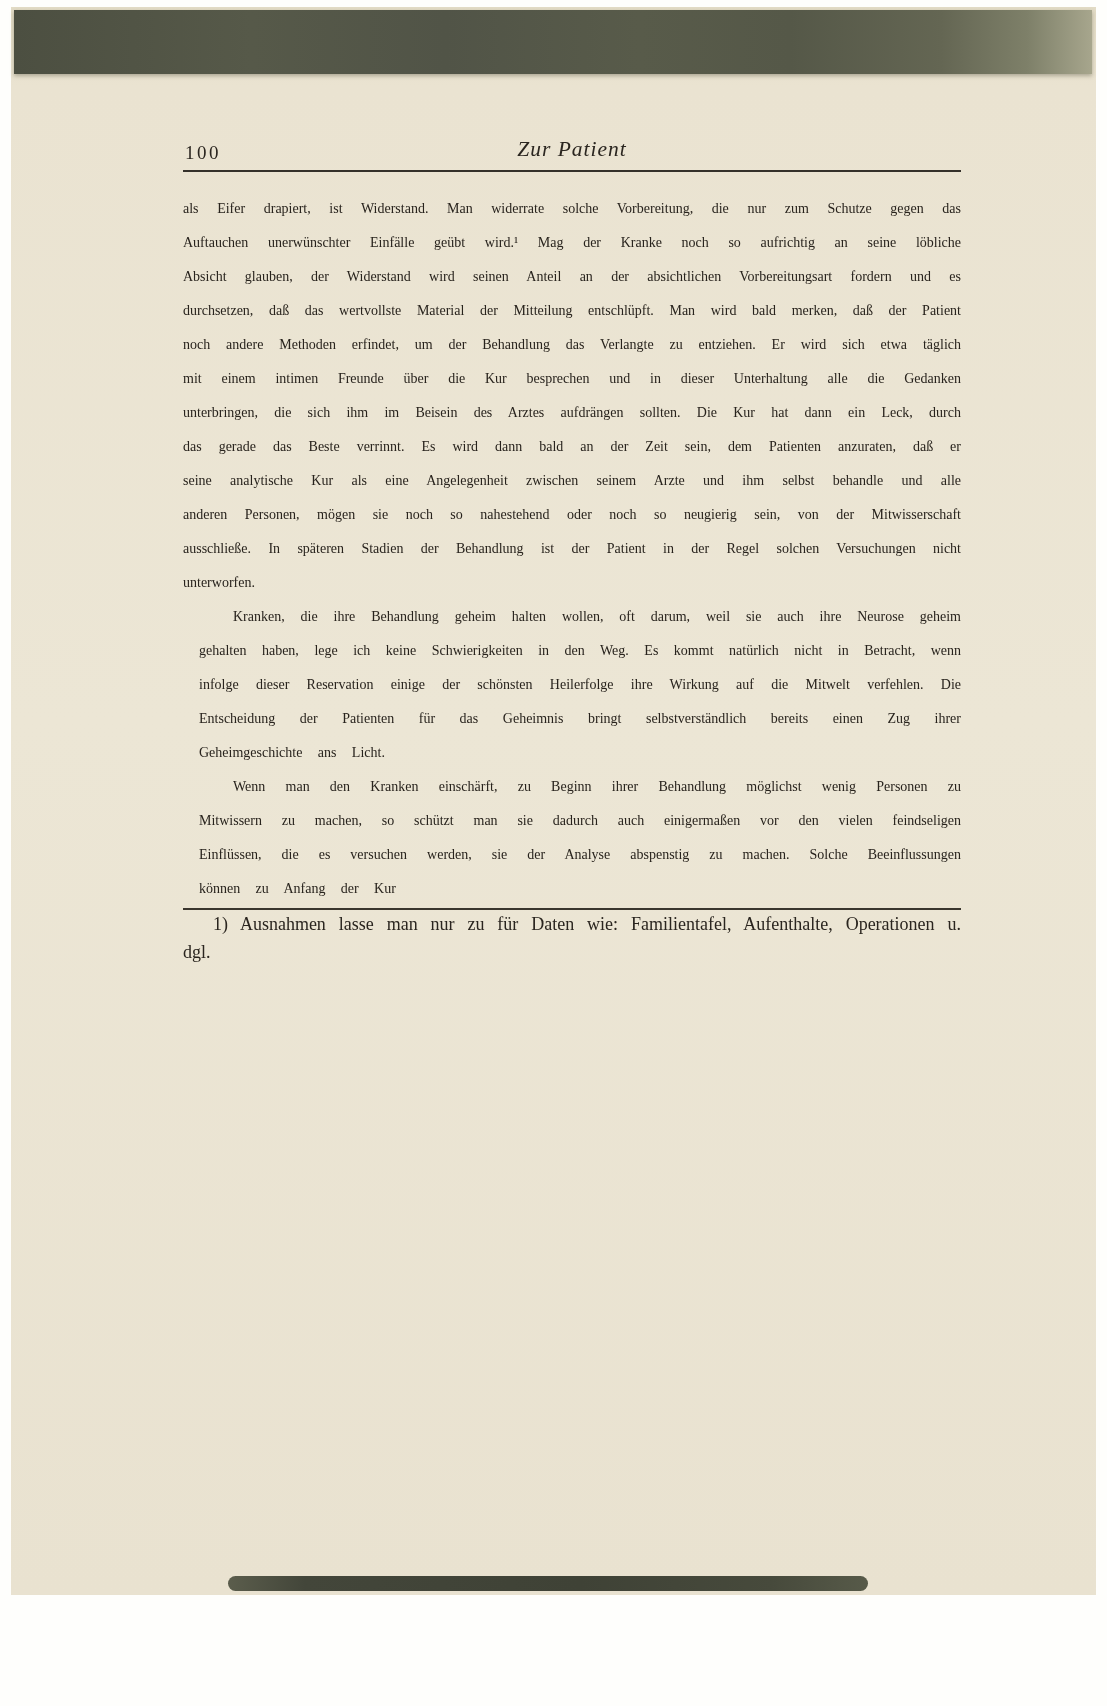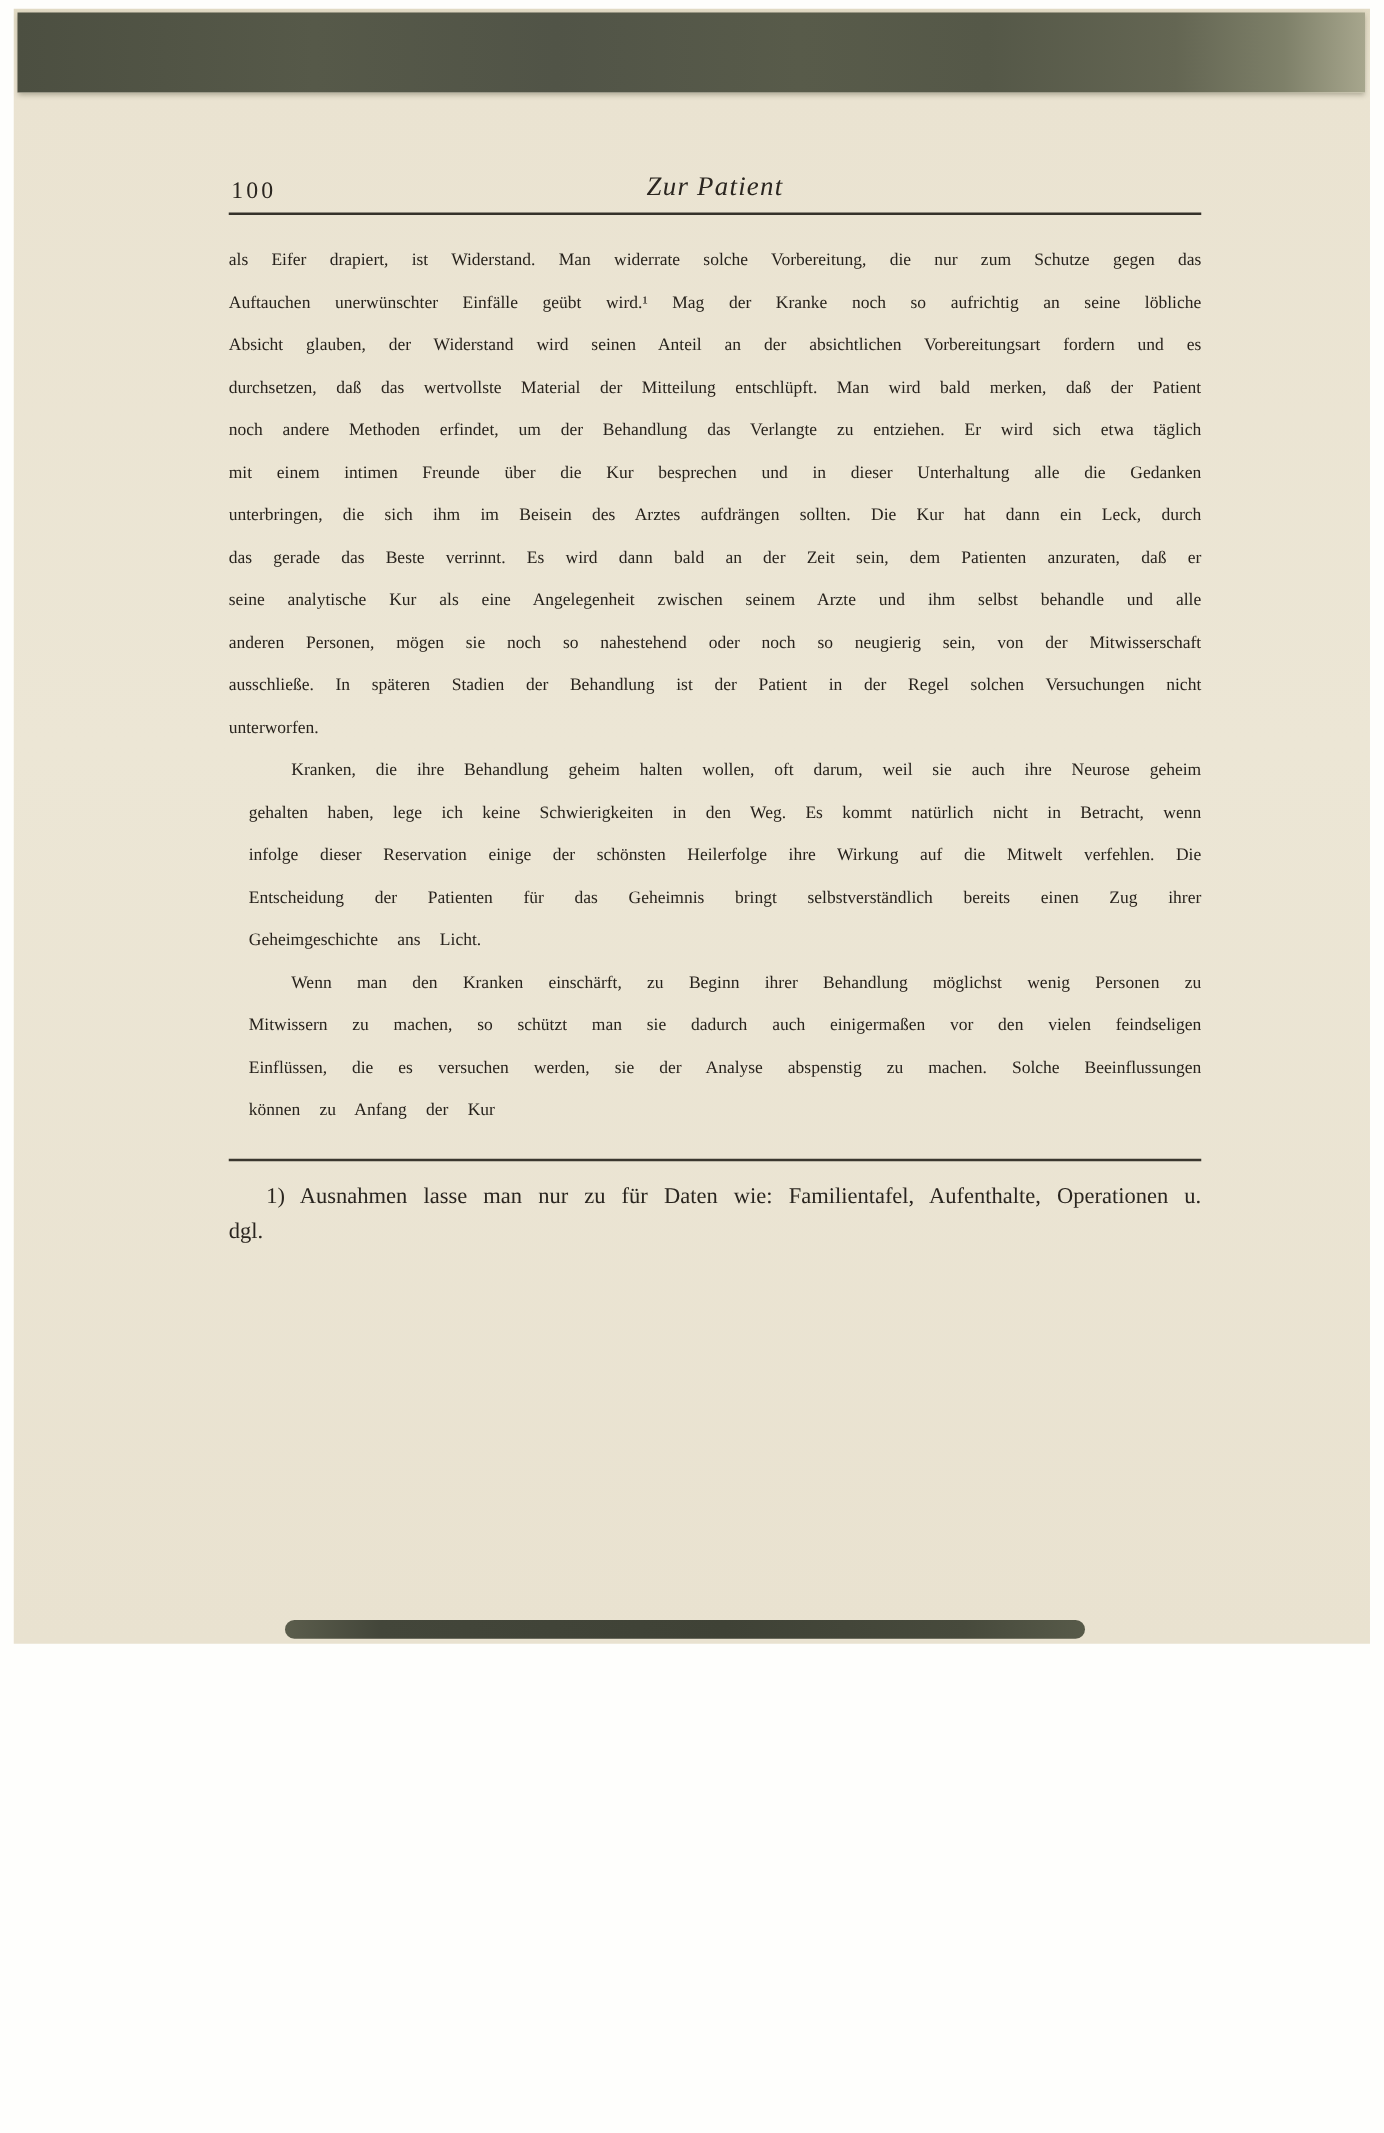--- a/index.html
+++ b/index.html
@@ -13,21 +13,21 @@
     height: 1706px;
     margin: 0 auto;
     background: #fefefc;
     overflow: hidden;
   }
   .paper {
     position: absolute;
     left: 11px;
     top: 7px;
     width: 1085px;
-    height: 1308px;
+    height: 1588px;
     background: linear-gradient(180deg, #e2dbc5 0%, #eae3d1 5%, #ece6d5 45%, #e9e2d0 100%);
   }
   .top-band {
     position: absolute;
     left: 3px;
     top: 3px;
     right: 4px;
     height: 64px;
     background: linear-gradient(90deg,
       #4c4f41 0%, #565949 22%, #515447 40%, #585b4a 58%,
@@ -76,23 +76,22 @@
     color: #28231d;
   }
   .body-text p {
     margin: 0;
   }
   .body-text p.indent {
     text-indent: 34px;
     margin-left: 16px;
   }
   .footnote-block {
-    margin-top: 21px;
+    margin-top: 2px;
     border-top: 2px solid #3a362e;
-    padding-top: 13px;
   }
   .footnote {
     margin: 0;
     font-size: 18px;
     line-height: 28px;
     text-align: justify;
     word-spacing: 0.45em;
     text-indent: 30px;
     color: #2a251f;
   }

